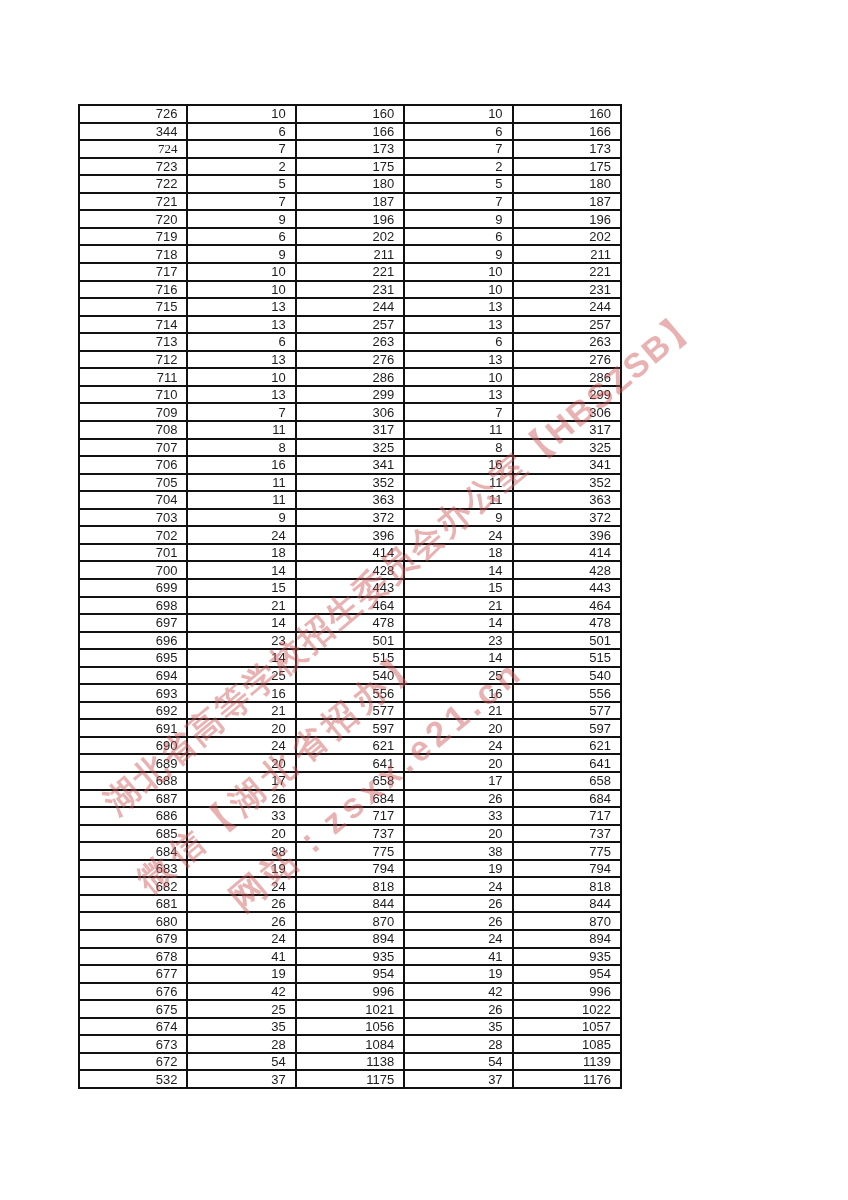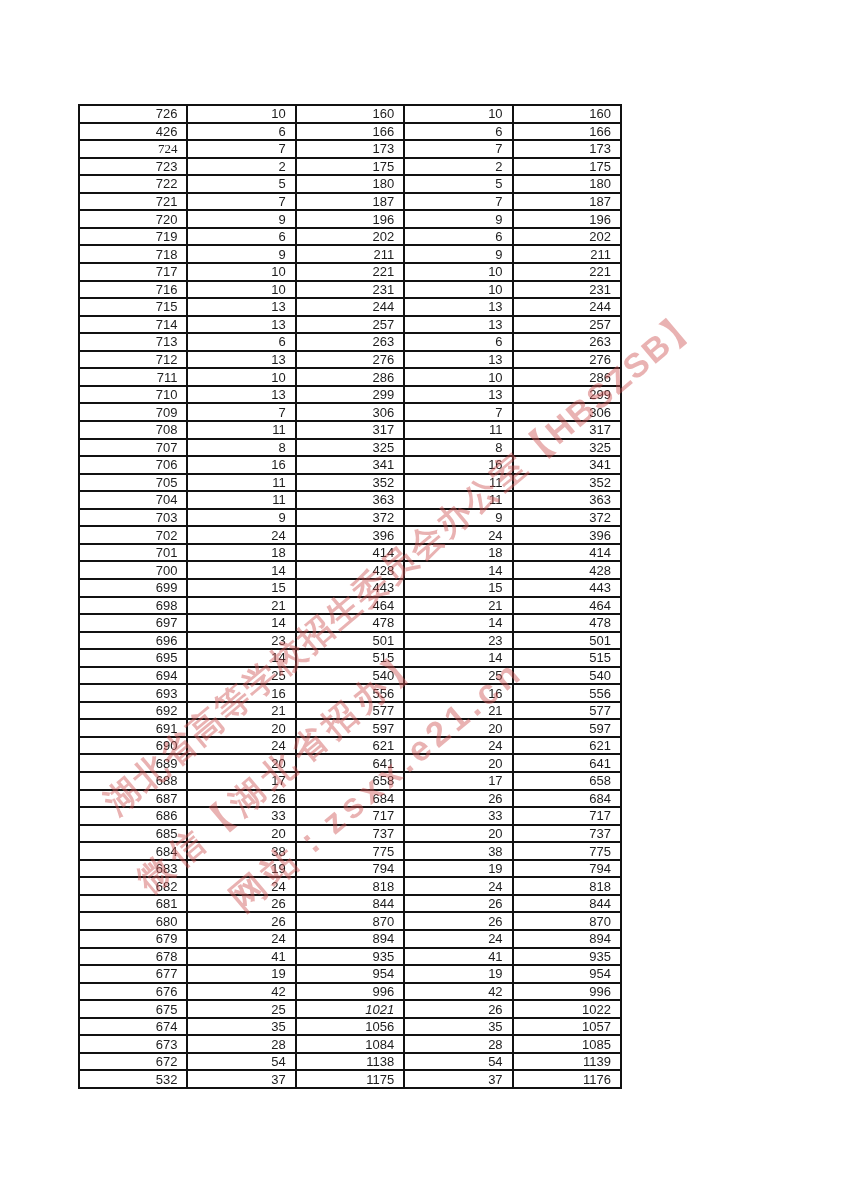--- a/index.html
+++ b/index.html
@@ -59,21 +59,21 @@
 <body>
 
 <div class="page">
 
   <div class="score-table">
       <div class="cell" style="border-right-width: 2px;">726</div>
       <div class="cell" style="border-right-width: 2px;">10</div>
       <div class="cell" style="border-right-width: 2px;">160</div>
       <div class="cell" style="border-right-width: 2px;">10</div>
       <div class="cell" style="border-right: 2px solid rgb(17, 17, 17);">160</div>
-      <div class="cell" style="border-right-width: 2px;">426</div>
+      <div class="cell" style="border-right-width: 2px;">344</div>
       <div class="cell" style="border-right-width: 2px;">6</div>
       <div class="cell" style="border-right-width: 2px;">166</div>
       <div class="cell" style="border-right-width: 2px;">6</div>
       <div class="cell" style="border-right: 2px solid rgb(17, 17, 17);">166</div>
       <div class="cell" style="border-right-width: 2px; font-family: Liberation Serif, serif;">724</div>
       <div class="cell" style="border-right-width: 2px;">7</div>
       <div class="cell" style="border-right-width: 2px;">173</div>
       <div class="cell" style="border-right-width: 2px;">7</div>
       <div class="cell" style="border-right: 2px solid rgb(17, 17, 17);">173</div>
       <div class="cell" style="border-right-width: 2px;">723</div>
@@ -311,21 +311,21 @@
       <div class="cell" style="border-right-width: 2px;">954</div>
       <div class="cell" style="border-right-width: 2px;">19</div>
       <div class="cell" style="border-right: 2px solid rgb(17, 17, 17);">954</div>
       <div class="cell" style="border-right-width: 2px;">676</div>
       <div class="cell" style="border-right-width: 2px;">42</div>
       <div class="cell" style="border-right-width: 2px;">996</div>
       <div class="cell" style="border-right-width: 2px;">42</div>
       <div class="cell" style="border-right: 2px solid rgb(17, 17, 17);">996</div>
       <div class="cell" style="border-right-width: 2px;">675</div>
       <div class="cell" style="border-right-width: 2px;">25</div>
-      <div class="cell" style="border-right-width: 2px; font-style: italic;">1021</div>
+      <div class="cell" style="border-right-width: 2px;">1021</div>
       <div class="cell" style="border-right-width: 2px;">26</div>
       <div class="cell" style="border-right: 2px solid rgb(17, 17, 17);">1022</div>
       <div class="cell" style="border-right-width: 2px;">674</div>
       <div class="cell" style="border-right-width: 2px;">35</div>
       <div class="cell" style="border-right-width: 2px;">1056</div>
       <div class="cell" style="border-right-width: 2px;">35</div>
       <div class="cell" style="border-right: 2px solid rgb(17, 17, 17);">1057</div>
       <div class="cell" style="border-right-width: 2px; text-align: center;">673</div>
       <div class="cell" style="border-right-width: 2px;">28</div>
       <div class="cell" style="border-right-width: 2px;">1084</div>

